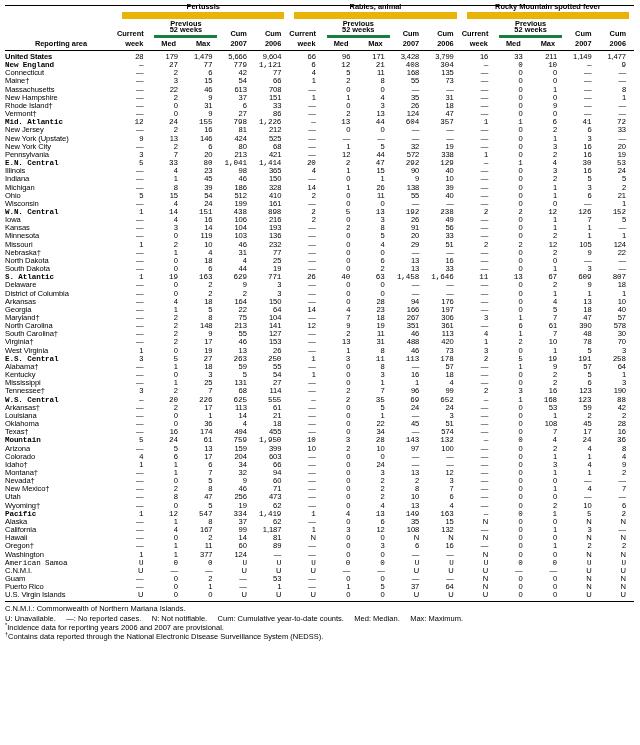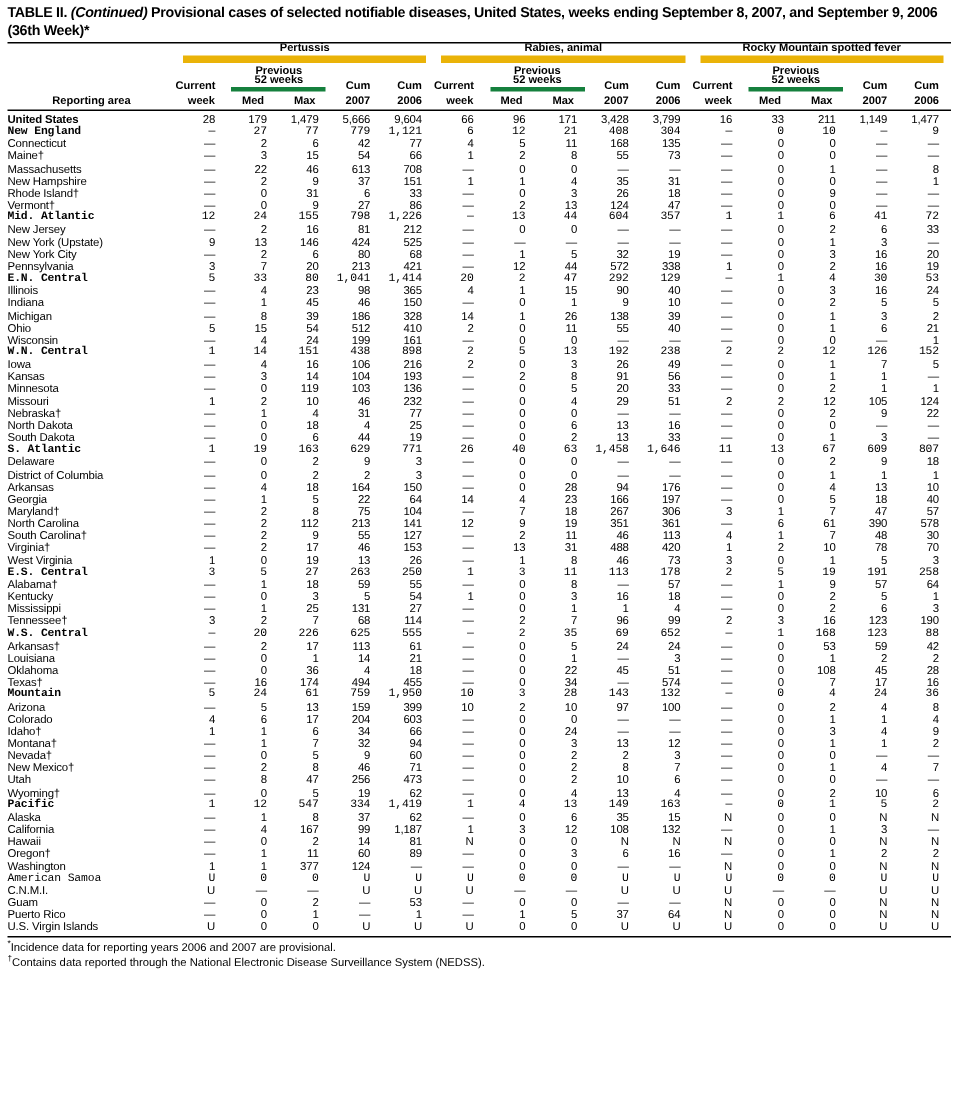--- a/index.html
+++ b/index.html
@@ -19,21 +19,21 @@
     border-top:1.4px solid #000;
     border-bottom:1px solid #000;
     display:grid;
     grid-template-columns:112px repeat(15, 1fr);
     grid-template-rows:12px 9px 10px 10px;
     align-items:end;
     font-size:7.4px; font-weight:bold;
     padding-bottom:2px; padding-top:1px;
   }
   .hdr div { line-height:9px; }
-  .hgroup { grid-row:1; text-align:center; border-bottom:5px solid #eab308; padding-bottom:1px; margin:0 5px; }
+  .hgroup { grid-row:1; text-align:center; border-bottom:7px solid #eab308; padding-bottom:1px; margin:0 5px; }
   .g1 { grid-column:2/7; } .g2 { grid-column:7/12; } .g3 { grid-column:12/17; }
   .hprev { grid-row:2; text-align:center;margin-top:17px; }
   .pv1 { grid-column:3/5; } .pv2 { grid-column:8/10; } .pv3 { grid-column:13/15; }
   .hcur { grid-row:3; text-align:left; }
   .h52  { grid-row:3; text-align:center; border-bottom:3px solid #15803d; margin:0 3px; padding-bottom:1px; }
   .w521 { grid-column:3/5; } .w522 { grid-column:8/10; } .w523 { grid-column:13/15; }
   .hcum { grid-row:3; text-align:right; padding-right:8px; }
   .r4   { grid-row:4; text-align:center; }
   .r4r  { grid-row:4; text-align:right; padding-right:8px; }
   .harea{ grid-column:1; grid-row:4; text-align:center; }
@@ -56,21 +56,20 @@
   
   .foot { margin-top:2px; font-size:7.5px; line-height:9.2px; }
   .foot .line { white-space:pre-wrap; }
   .foot sup { font-size:5.5px; vertical-align:super; line-height:0; }
 </style>
 </head>
 <body>
 
 <div class="page">
 
-  <div class="title"><span>TABLE II.</span> <span class="cont">(Continued)</span> <span>Provisional cases of selected notifiable diseases, United States, weeks ending September 8, 2007, and September 9, 2006 (36th Week)*</span></div>
 
   <div class="hdr">
     <div class="hgroup g1">Pertussis</div>
     <div class="hgroup g2">Rabies, animal</div>
     <div class="hgroup g3">Rocky Mountain spotted fever</div>
 
     <div class="hprev pv1">Previous</div>
     <div class="hprev pv2">Previous</div>
     <div class="hprev pv3">Previous</div>
 
@@ -699,21 +698,21 @@
         <span class="cell">3</span>
         <span class="cell">1</span>
         <span class="cell">7</span>
         <span class="cell">47</span>
         <span class="cell">57</span>
       </div>
       <div class="row">
         <span class="area">North Carolina</span>
         <span class="cell">—</span>
         <span class="cell">2</span>
-        <span class="cell">112</span>
+        <span class="cell">148</span>
         <span class="cell">213</span>
         <span class="cell">141</span>
         <span class="cell">12</span>
         <span class="cell">9</span>
         <span class="cell">19</span>
         <span class="cell">351</span>
         <span class="cell">361</span>
         <span class="cell">—</span>
         <span class="cell">6</span>
         <span class="cell">61</span>
@@ -1310,17 +1309,19 @@
         <span class="cell">U</span>
         <span class="cell">U</span>
         <span class="cell">0</span>
         <span class="cell">0</span>
         <span class="cell">U</span>
         <span class="cell">U</span>
       </div>
     </div>
 
   <div class="foot">
+    <div class="line"><span>C.N.M.I.: Commonwealth of Northern Mariana Islands.</span></div>
+    <div class="line"><span>U: Unavailable.     —: No reported cases.     N: Not notifiable.     Cum: Cumulative year-to-date counts.     Med: Median.     Max: Maximum.</span></div>
     <div class="line"><sup>*</sup><span>Incidence data for reporting years 2006 and 2007 are provisional.</span></div>
     <div class="line"><sup>†</sup><span>Contains data reported through the National Electronic Disease Surveillance System (NEDSS).</span></div>
   </div>
 
 </div>
 
 </body></html>

